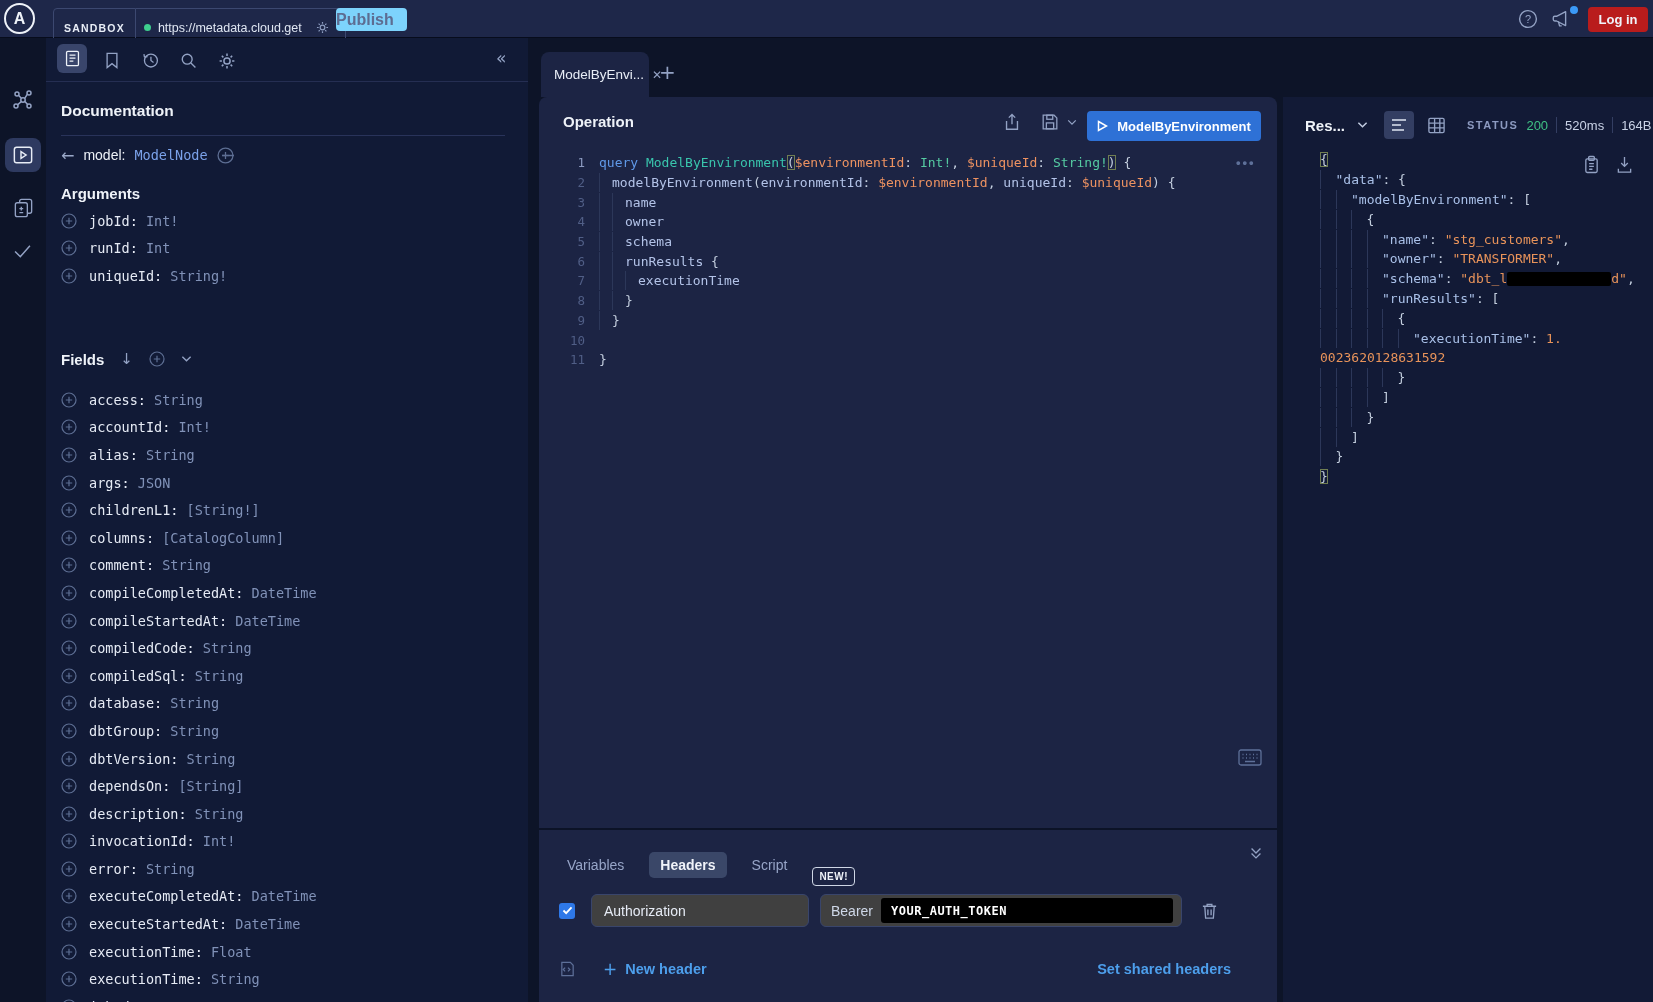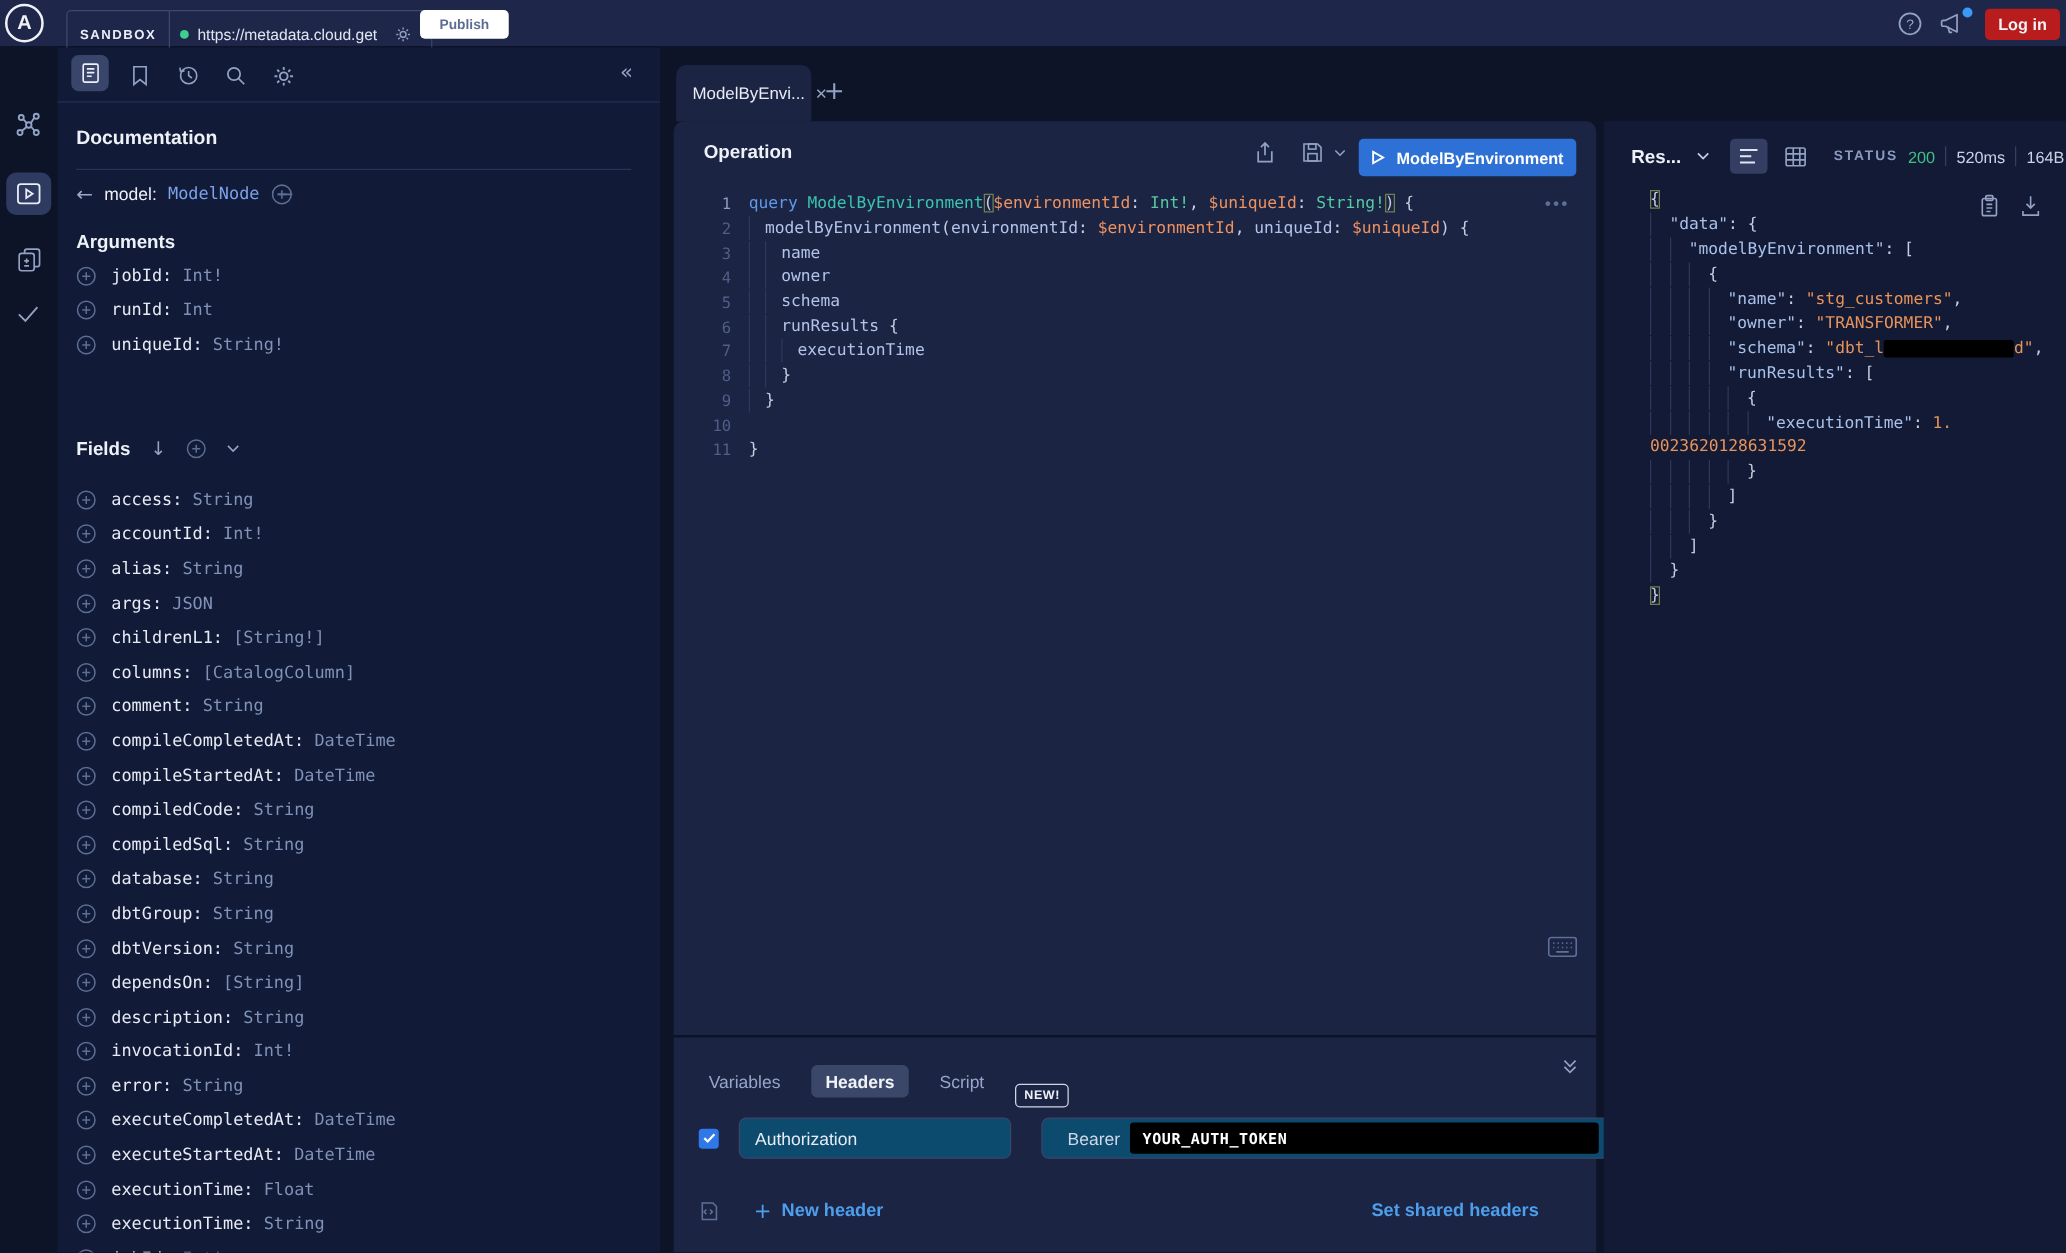--- a/index.html
+++ b/index.html
@@ -10,21 +10,21 @@
 
   
   .topbar { position:absolute; left:0; top:0; width:1653px; height:38px; background:#1e2749; border-bottom:1px solid #070c1c; }
   .logo { position:absolute; left:4px; top:3px; width:31px; height:31px; border:2px solid #eef2f8; border-radius:50%; display:flex; align-items:center; justify-content:center; font-weight:bold; font-size:16px; color:#eef2f8; }
   .endpoint { position:absolute; left:53px; top:8px; height:39px; display:flex; }
   .seg { border:1px solid #3c4870; display:flex; align-items:center; }
   .seg.sandbox { border-radius:4px 0 0 4px; padding:0 10px; font-size:10.5px; font-weight:bold; letter-spacing:1.2px; color:#e8edf6; }
   .seg.url { border-left:none; border-radius:0 4px 4px 0; padding:0 8px; gap:7px; width:210px; }
   .dot-green { width:7px; height:7px; border-radius:50%; background:#3ecf8e; flex:none; }
   .url-text { font-size:12.5px; color:#dfe6f2; white-space:nowrap; overflow:hidden; width:150px; }
-  .btn-publish { position:absolute; left:336px; top:8px; width:71px; height:23px; background:#ffffff; border-radius:4px; color:#5d6d92; font-weight:bold; font-size:11px; display:flex; align-items:center; justify-content:center; }
+  .btn-publish { position:absolute; left:336px; top:8px; width:71px; height:23px; background:#7dd3fc; border-radius:4px; color:#5d6d92; font-weight:bold; font-size:16px; display:flex; align-items:center; }
   .btn-login { position:absolute; left:1588px; top:7px; width:60px; height:25px; background:#b91c1c; border-radius:4px; color:#f0f3f9; font-weight:bold; font-size:13px; display:flex; align-items:center; justify-content:center; }
   .megadot { position:absolute; left:1570px; top:6px; width:8px; height:8px; border-radius:50%; background:#3b9af8; }
 
   
   .rail { position:absolute; left:0; top:38px; width:46px; height:964px; background:#0d1428; }
   .rail-active { position:absolute; left:5px; top:100px; width:36px; height:34px; background:#2e3a60; border-radius:8px; display:flex; align-items:center; justify-content:center; }
   .chev-txt { color:#93a2c4; font-size:17px; font-family:"DejaVu Sans", sans-serif; }
 
   
   .sidebar { position:absolute; left:46px; top:38px; width:482px; height:964px; background:#111a36; }
@@ -65,23 +65,23 @@
 
   
   .wb-divider { position:absolute; left:0; top:731px; width:100%; height:2px; background:#0c1327; }
   .bp-tabs { position:absolute; left:17px; top:746px; display:flex; align-items:center; gap:14px; }
   .bp-tab { font-size:14px; color:#97a5c8; padding:5px 11px; }
   .bp-tab.active { background:#3a4768; border-radius:5px; color:#f0f3f9; font-weight:bold; }
   .new-badge { border:1px solid #cfd7e6; border-radius:4px; font-size:10px; font-weight:bold; letter-spacing:0.5px; color:#eef2f8; padding:3px 6px;margin-top:24px; }
   .dbl-chev { position:absolute; left:709px; top:748px; }
   .hdr-row { position:absolute; left:20px; top:797px; display:flex; align-items:center; }
   .checkbox { width:16px; height:16px; background:#2e78e8; border-radius:3px; display:flex; align-items:center; justify-content:center; flex:none; }
-  .inp { height:33px; background:#0c4a6e; border:1px solid #39456b; border-radius:6px; display:flex; align-items:center; }
+  .inp { height:33px; background:#404040; border:1px solid #39456b; border-radius:6px; display:flex; align-items:center; }
   .inp.key { width:218px; margin-left:16px; padding-left:12px; font-size:14px; color:#e6ebf5; }
-  .inp.val { width:455px; margin-left:24px; padding:0 8px 0 20px; gap:8px; }
+  .inp.val { width:362px; margin-left:11px; padding:0 8px 0 10px; gap:8px; }
   .val-prefix { font-size:14px; color:#cfd8e8; flex:none; }
   .redact-box { flex:1; height:25px; background:#000; border-radius:3px; display:flex; align-items:center; padding-left:10px; font-family:"DejaVu Sans Mono", monospace; font-weight:bold; font-size:12px; letter-spacing:0.5px; color:#fff; }
   .trash { margin-left:19px; }
   .bp-foot { position:absolute; left:20px; top:862px; width:672px; display:flex; align-items:center; }
   .link-blue { color:#4d9fec; font-weight:bold; font-size:14.5px; }
   .plus-blue { color:#4d9fec; font-size:17px; font-family:"DejaVu Sans", sans-serif; margin-right:8px; }
   .foot-right { margin-left:auto; }
   .env-icon { margin-right:27px; }
 
   

